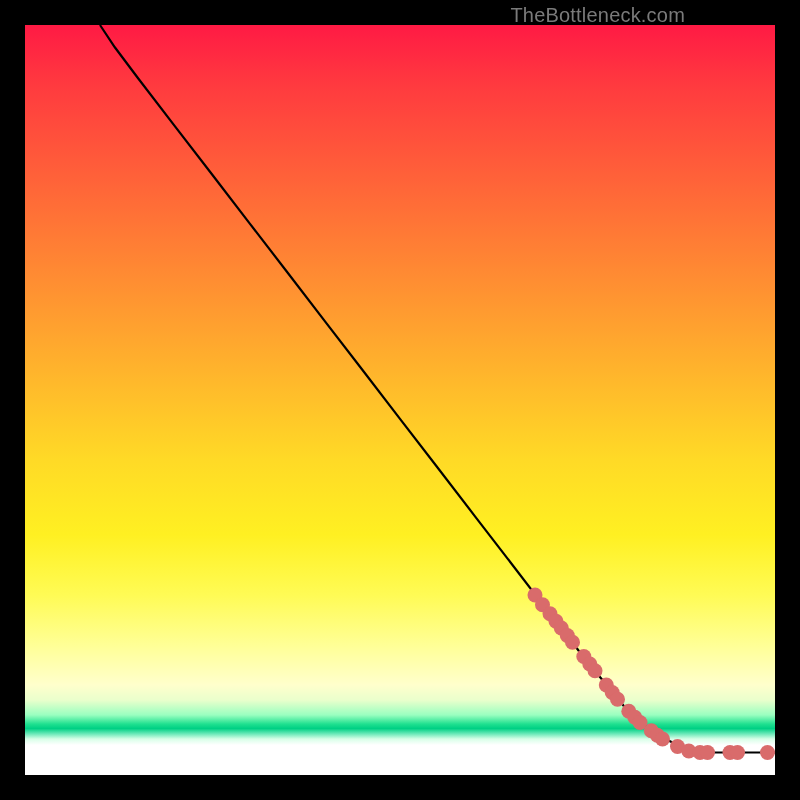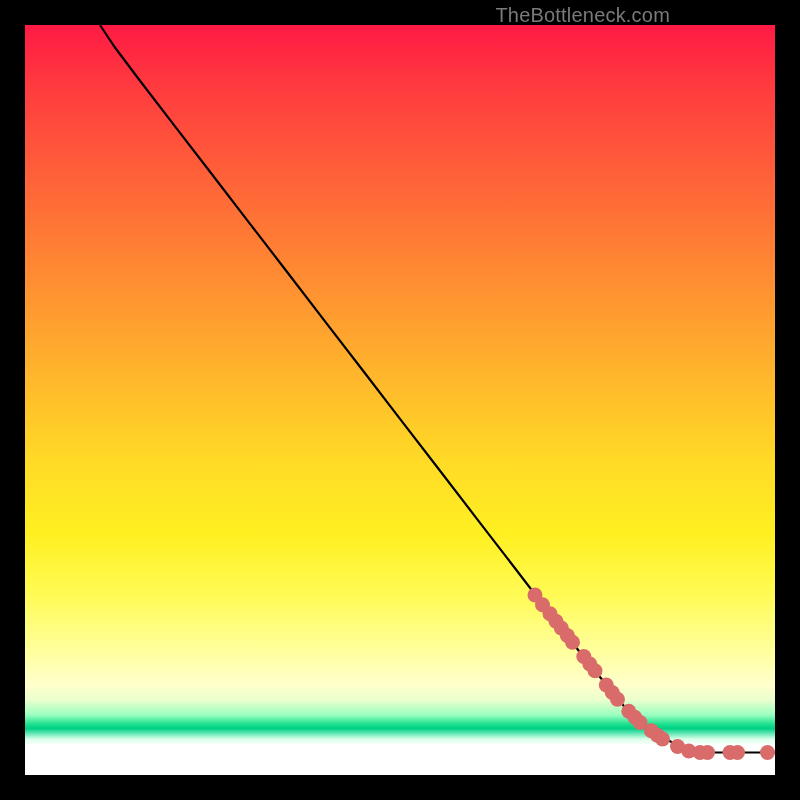--- a/index.html
+++ b/index.html
@@ -11,20 +11,21 @@
     overflow: hidden;
     font-family: Arial, Helvetica, sans-serif;
   }
   .frame {
     position: absolute;
     left: 0;
     top: 0;
     width: 680px;
     height: 800px;
     background: #000;
+    padding-left: 15px;
   }
   .plot-area {
     position: absolute;
     left: 25px;
     top: 25px;
     width: 750px;
     height: 750px;
     
     background: linear-gradient(
       to bottom,

